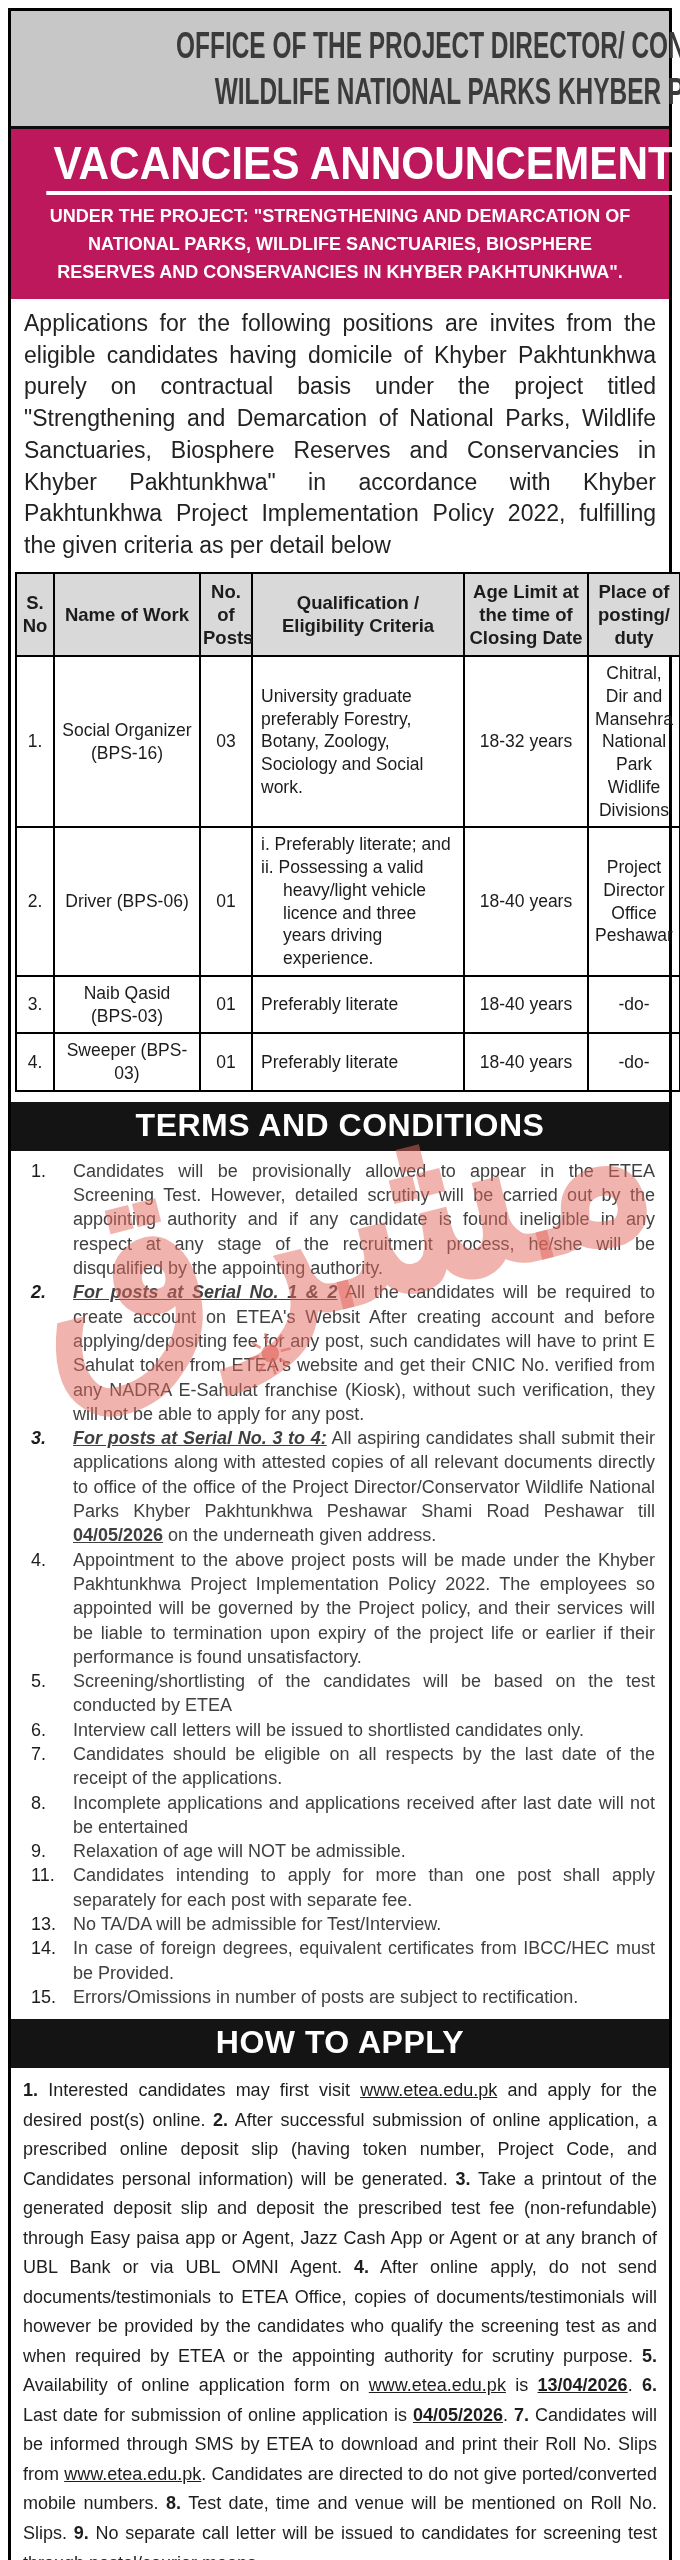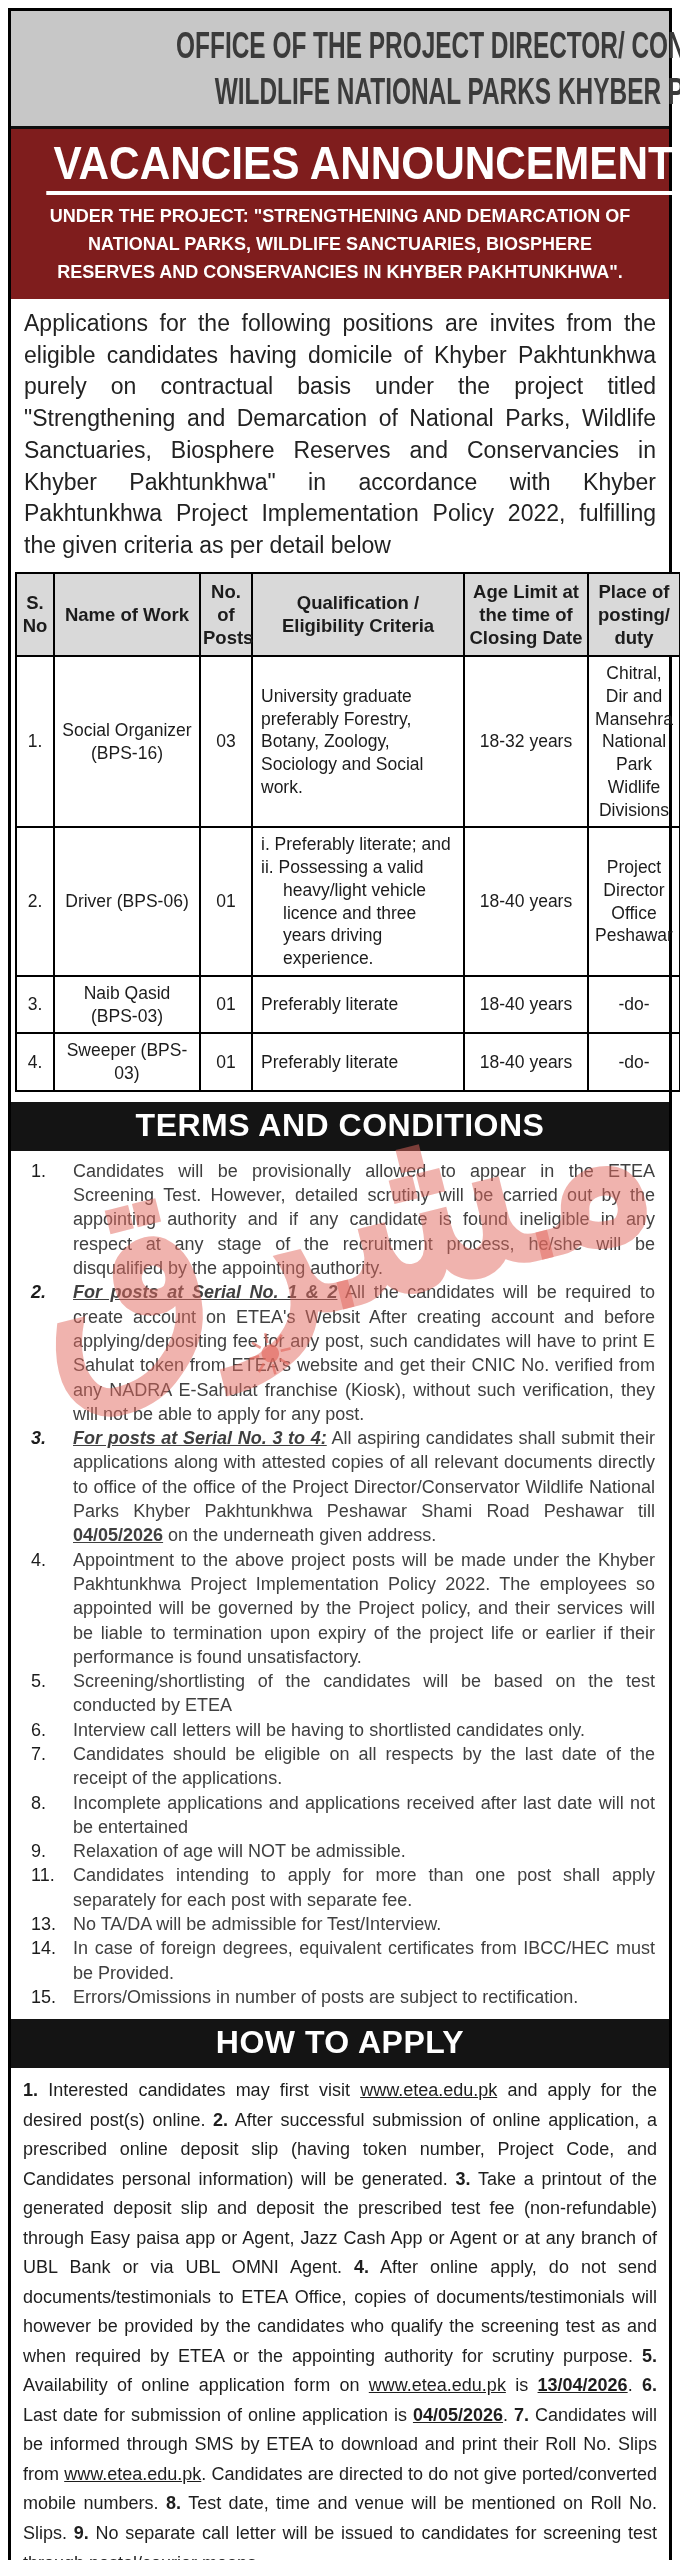--- a/index.html
+++ b/index.html
@@ -8,21 +8,21 @@
     background:#ffffff;font-family:"Liberation Sans",sans-serif;color:#1c1c1c;
   }
   .ad{margin:8px 8px 0;border:3px solid #000;background:#fff;}
 
   
   .masthead{background:#c7c7c7;border-bottom:3px solid #0e0e0e;text-align:center;padding:12px 0 10px;}
   .mast-line{display:inline-block;white-space:nowrap;font-weight:bold;font-size:37px;line-height:1.25;
     color:#3b3b3b;transform:scaleX(0.66);transform-origin:50% 50%;letter-spacing:0px;}
 
   
-  .band{background:#7f1d1d;color:#fff;text-align:center;padding:8px 0 12px;}
+  .band{background:#be185d;color:#fff;text-align:center;padding:8px 0 12px;}
   .band-title{display:inline-block;white-space:nowrap;font-weight:bold;font-size:47px;line-height:1.1;
     transform:scaleX(0.9);transform-origin:50% 50%;border-bottom:4px solid #fff;padding:0 8px 3px;}
   .band-sub{margin:8px auto 0;width:90%;font-weight:bold;font-size:18px;line-height:1.55;}
 
   
   .intro{padding:9px 13px 8px;font-size:23px;line-height:1.38;text-align:justify;color:#222;}
 
   
   .jobs{border-collapse:collapse;margin:2px 4px 10px;width:664px;table-layout:fixed;}
   .jobs th,.jobs td{border:2px solid #000;vertical-align:middle;}
@@ -156,21 +156,21 @@
       <div class="term">
         <span class="num">4.</span>
         <div class="body"><span>Appointment to the above project posts will be made under the Khyber Pakhtunkhwa Project Implementation Policy 2022. The employees so appointed will be governed by the Project policy, and their services will be liable to termination upon expiry of the project life or earlier if their performance is found unsatisfactory.</span></div>
       </div>
       <div class="term">
         <span class="num">5.</span>
         <div class="body"><span>Screening/shortlisting of the candidates will be based on the test conducted by ETEA</span></div>
       </div>
       <div class="term">
         <span class="num">6.</span>
-        <div class="body"><span>Interview call letters will be having to shortlisted candidates only.</span></div>
+        <div class="body"><span>Interview call letters will be issued to shortlisted candidates only.</span></div>
       </div>
       <div class="term">
         <span class="num">7.</span>
         <div class="body"><span>Candidates should be eligible on all respects by the last date of the receipt of the applications.</span></div>
       </div>
       <div class="term">
         <span class="num">8.</span>
         <div class="body"><span>Incomplete applications and applications received after last date will not be entertained</span></div>
       </div>
       <div class="term">

